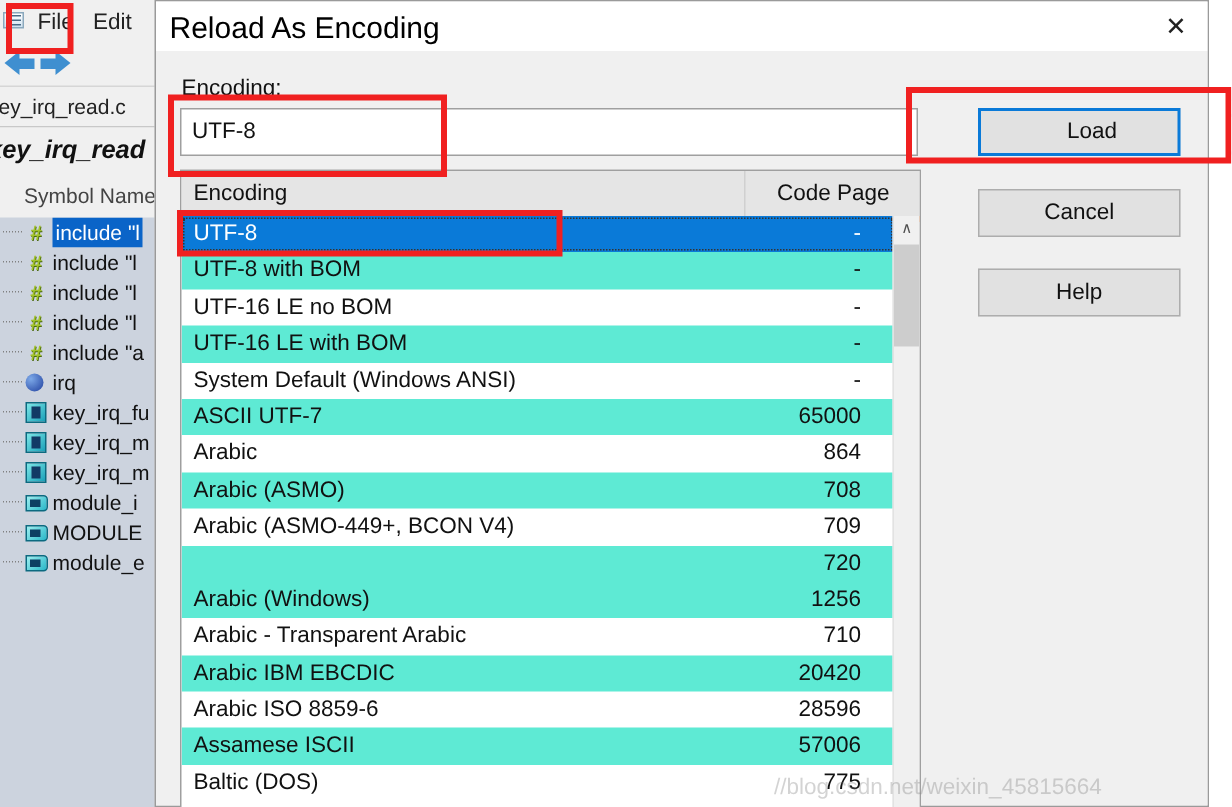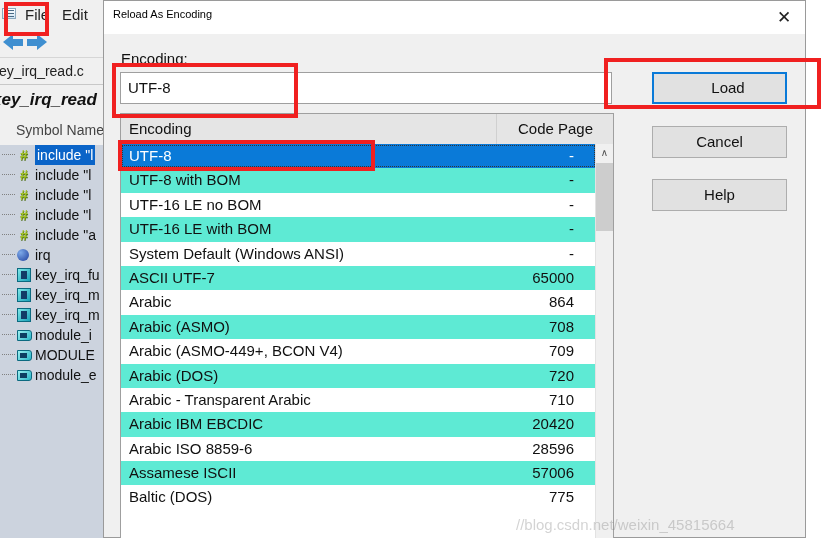--- a/index.html
+++ b/index.html
@@ -264,21 +264,21 @@
     border: 1px solid #9a9a9a;
     box-sizing: border-box;
   }
   .dlg-titlebar {
     position: absolute; left: 0; top: 0;
     width: 701px; height: 33px;
     background: #ffffff;
   }
   .dlg-title {
     position: absolute; left: 9px; top: 7px;
-    font-size: 11px; color: #000;
+    font-size: 20px; color: #000;
     white-space: nowrap;
   }
   .dlg-close {
     position: absolute; right: 8px; top: 6px;
     width: 26px; height: 22px;
     text-align: center; line-height: 22px;
     font-size: 17px; color: #222;
     cursor: default;
   }
 
@@ -595,22 +595,25 @@
           </div>
           <div class="lrow alt">
             <span class="nm">Arabic (ASMO)</span>
             <span class="cp">708</span>
           </div>
           <div class="lrow">
             <span class="nm">Arabic (ASMO-449+, BCON V4)</span>
             <span class="cp">709</span>
           </div>
           <div class="lrow alt">
-            <span class="nm">Arabic (DOS)</span>
             <span class="cp">720</span>
+          </div>
+          <div class="lrow alt">
+            <span class="nm">Arabic (Windows)</span>
+            <span class="cp">1256</span>
           </div>
           <div class="lrow">
             <span class="nm">Arabic - Transparent Arabic</span>
             <span class="cp">710</span>
           </div>
           <div class="lrow alt">
             <span class="nm">Arabic IBM EBCDIC</span>
             <span class="cp">20420</span>
           </div>
           <div class="lrow">

